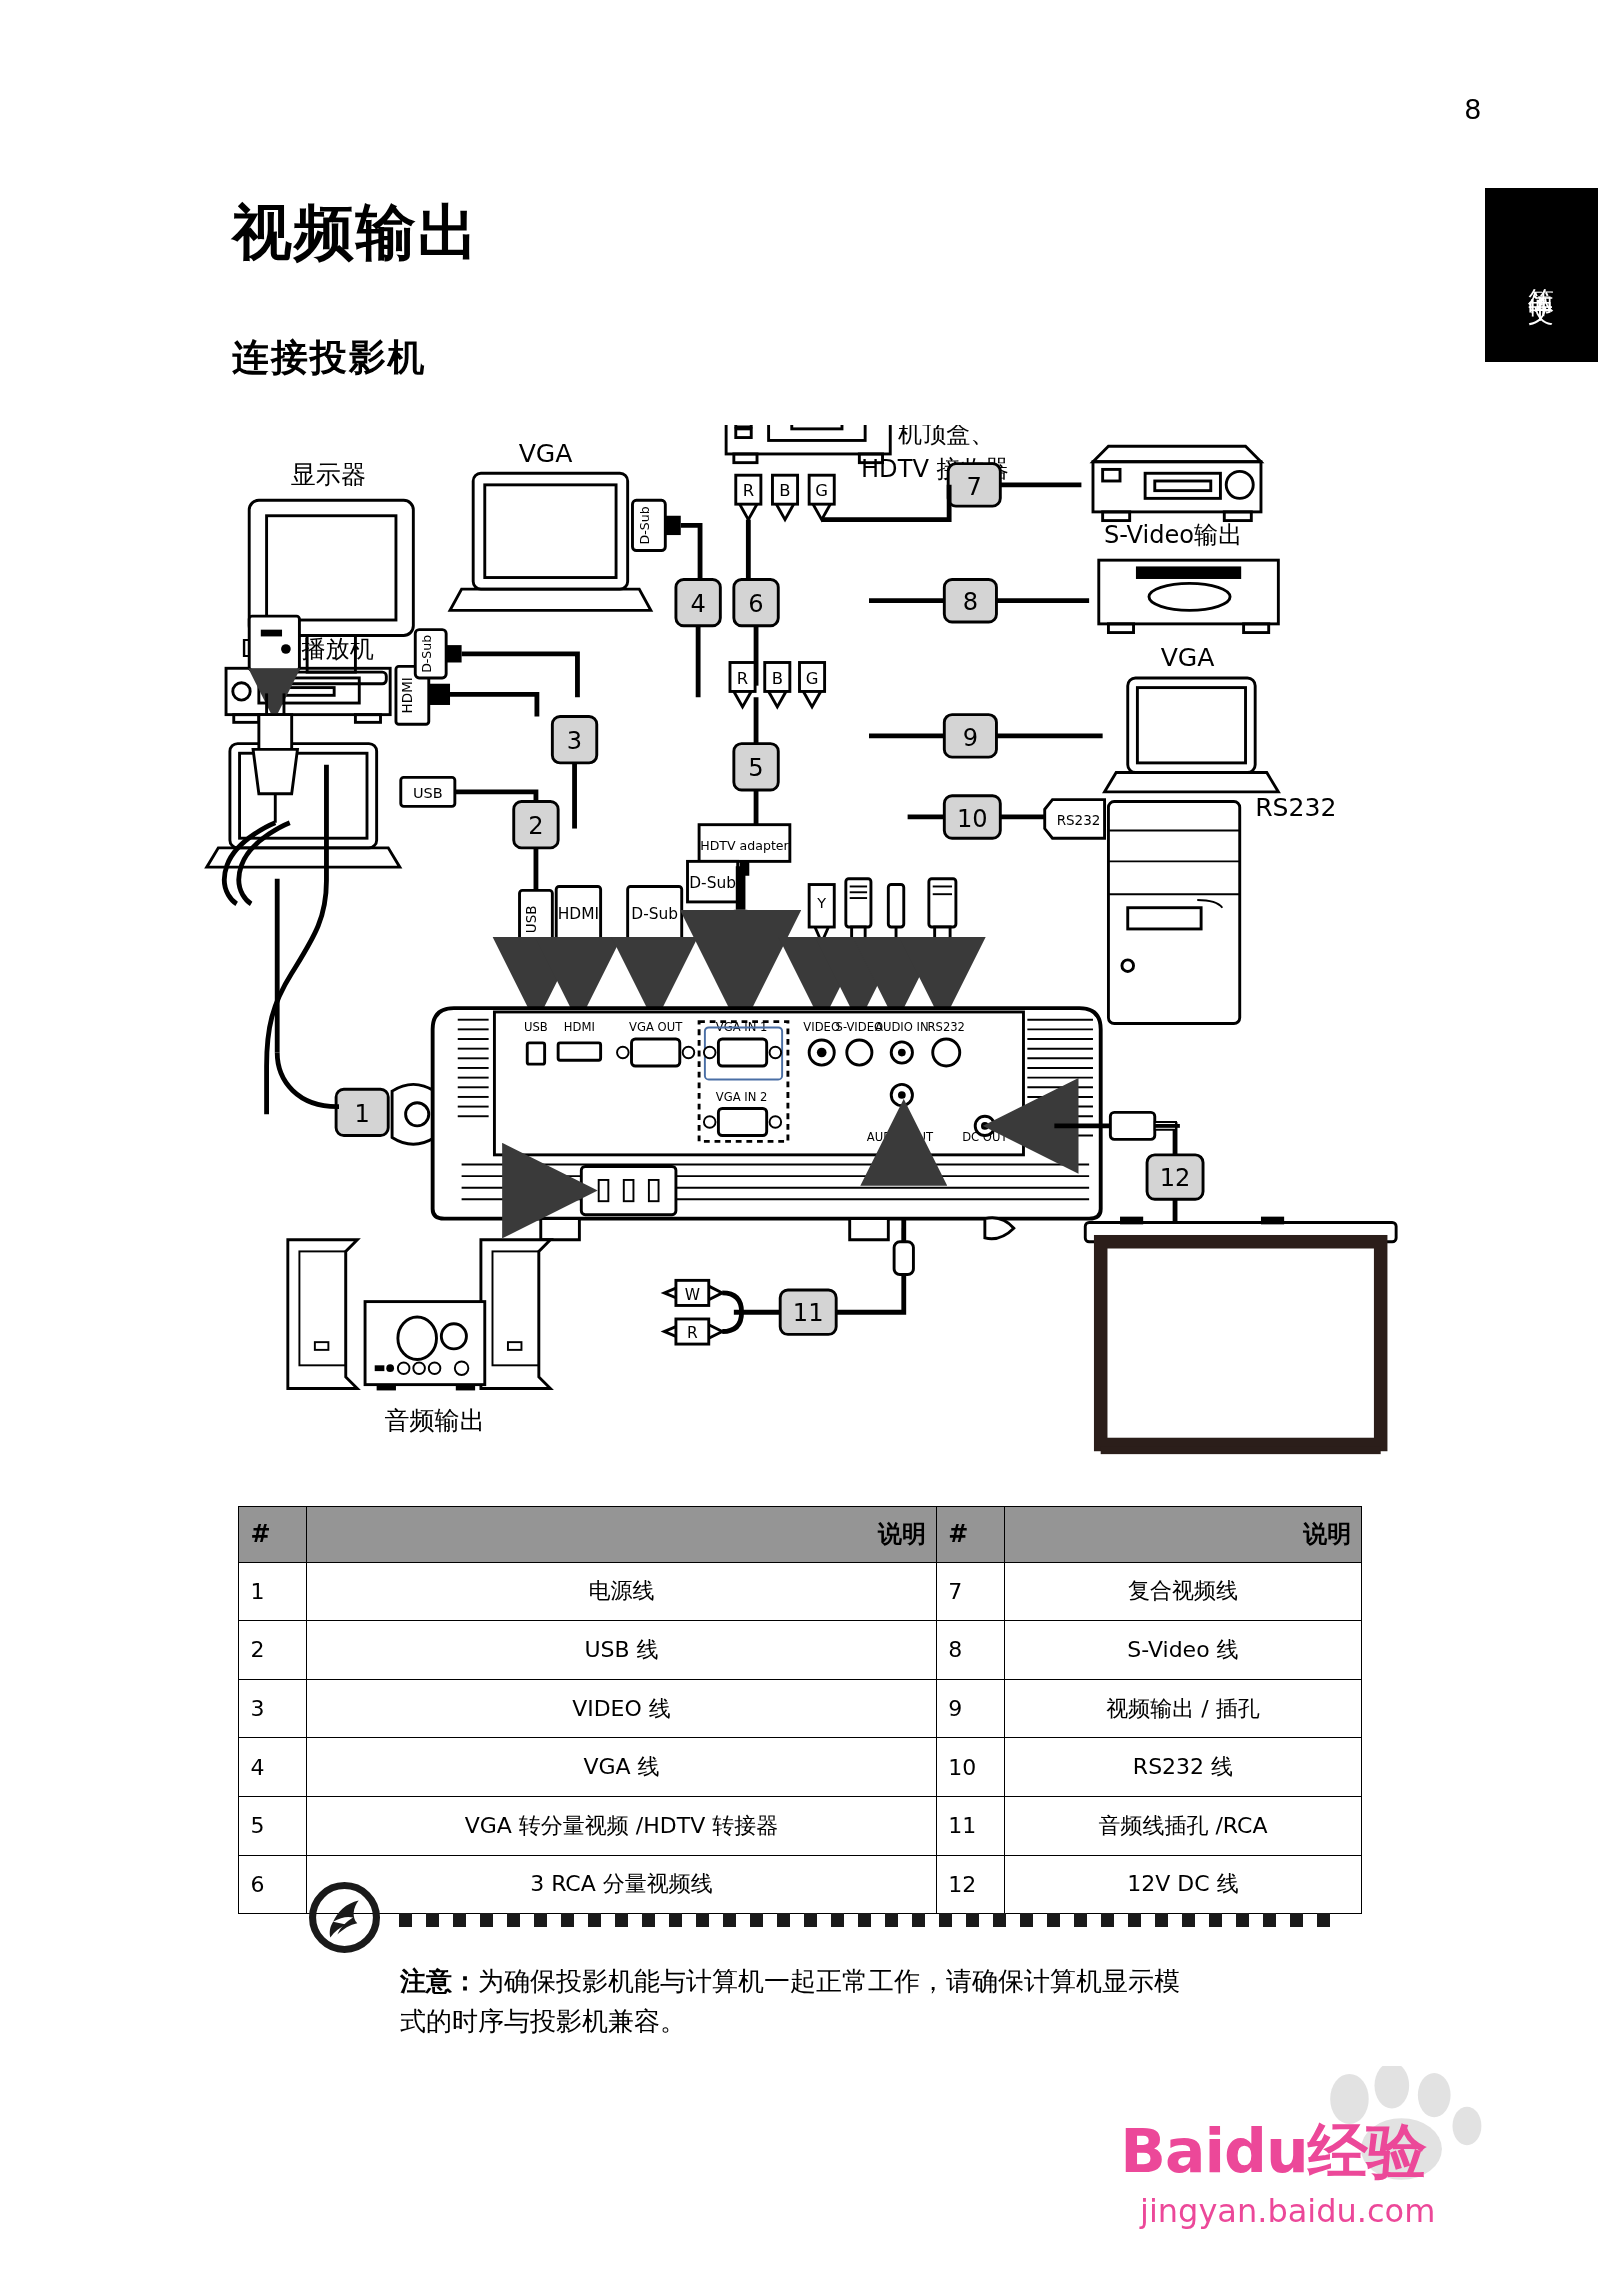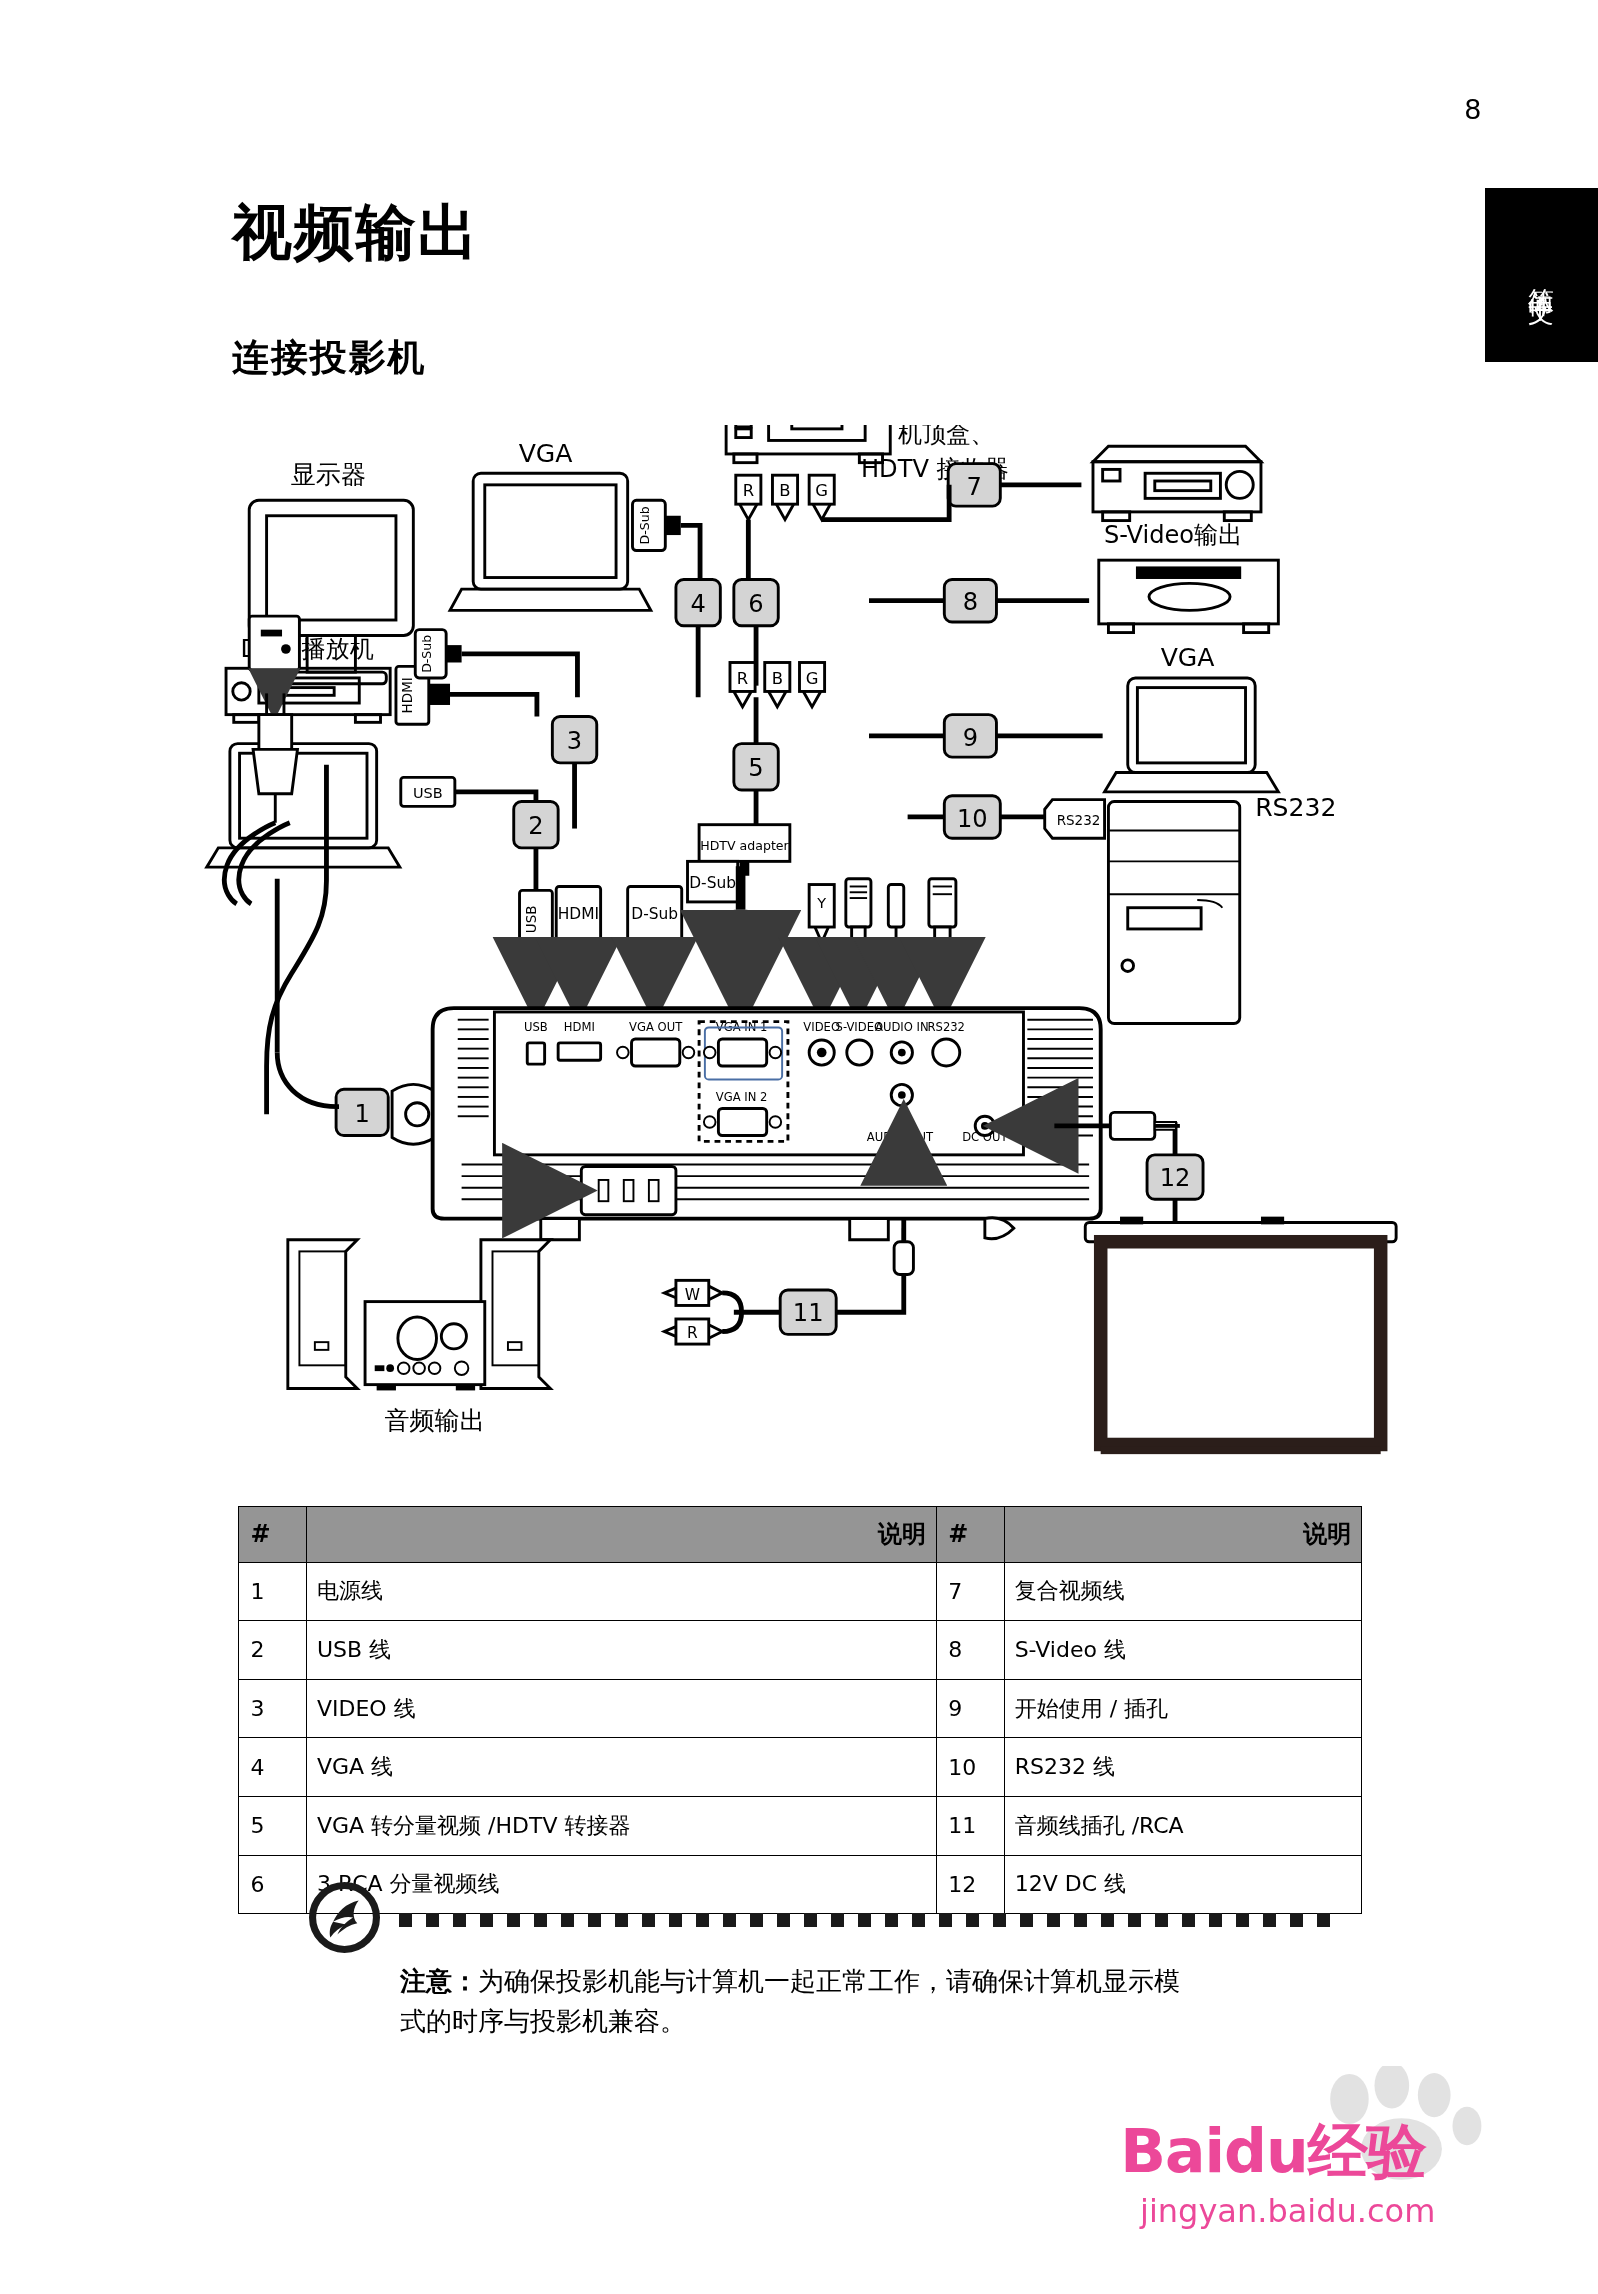--- a/index.html
+++ b/index.html
@@ -19,21 +19,21 @@
       font-family:"DejaVu Sans",sans-serif;letter-spacing:1.9px;}
 
   
   #diagram{position:absolute;left:0;top:425px;width:1599px;height:1033px;}
   #diagram svg{display:block;}
 
   
   .tbl{position:absolute;left:238px;top:1506px;width:1124px;
        border-collapse:collapse;font-size:22px;}
   .tbl td,.tbl th{border:1.9px solid #000;padding:6.8px 9.7px;vertical-align:middle;
-                  font-weight:400;font-family:"DejaVu Sans",sans-serif;}
+                  font-weight:400;font-family:"DejaVu Sans",sans-serif;text-align:center;}
   .tbl thead th{background:#959595;text-align:right;font-weight:700;font-size:24px;height:41px;}
   .tbl .numcol{width:46px;text-align:left;padding-left:11.6px;}
   .tbl tbody td{height:44px;}
 
   
   .note-wrap{position:absolute;left:309px;top:1878px;width:1023px;}
   .note-row{display:flex;align-items:flex-start;}
   .acer-logo{width:71px;height:71px;flex:0 0 71px;margin-top:3.9px;}
   .dashline{flex:1;height:13.5px;margin-top:35px;margin-left:19.3px;
             background-image:repeating-linear-gradient(to right,#1a1a1a 0 13.5px,transparent 13.5px 27px);}
@@ -598,21 +598,21 @@
     <tr>
       <td class="numcol">2</td>
       <td>USB 线</td>
       <td class="numcol">8</td>
       <td>S-Video 线</td>
     </tr>
     <tr>
       <td class="numcol">3</td>
       <td>VIDEO 线</td>
       <td class="numcol">9</td>
-      <td>开始使用 / 插孔</td>
+      <td>视频输出 / 插孔</td>
     </tr>
     <tr>
       <td class="numcol">4</td>
       <td>VGA 线</td>
       <td class="numcol">10</td>
       <td>RS232 线</td>
     </tr>
     <tr>
       <td class="numcol">5</td>
       <td>VGA 转分量视频 /HDTV 转接器</td>

